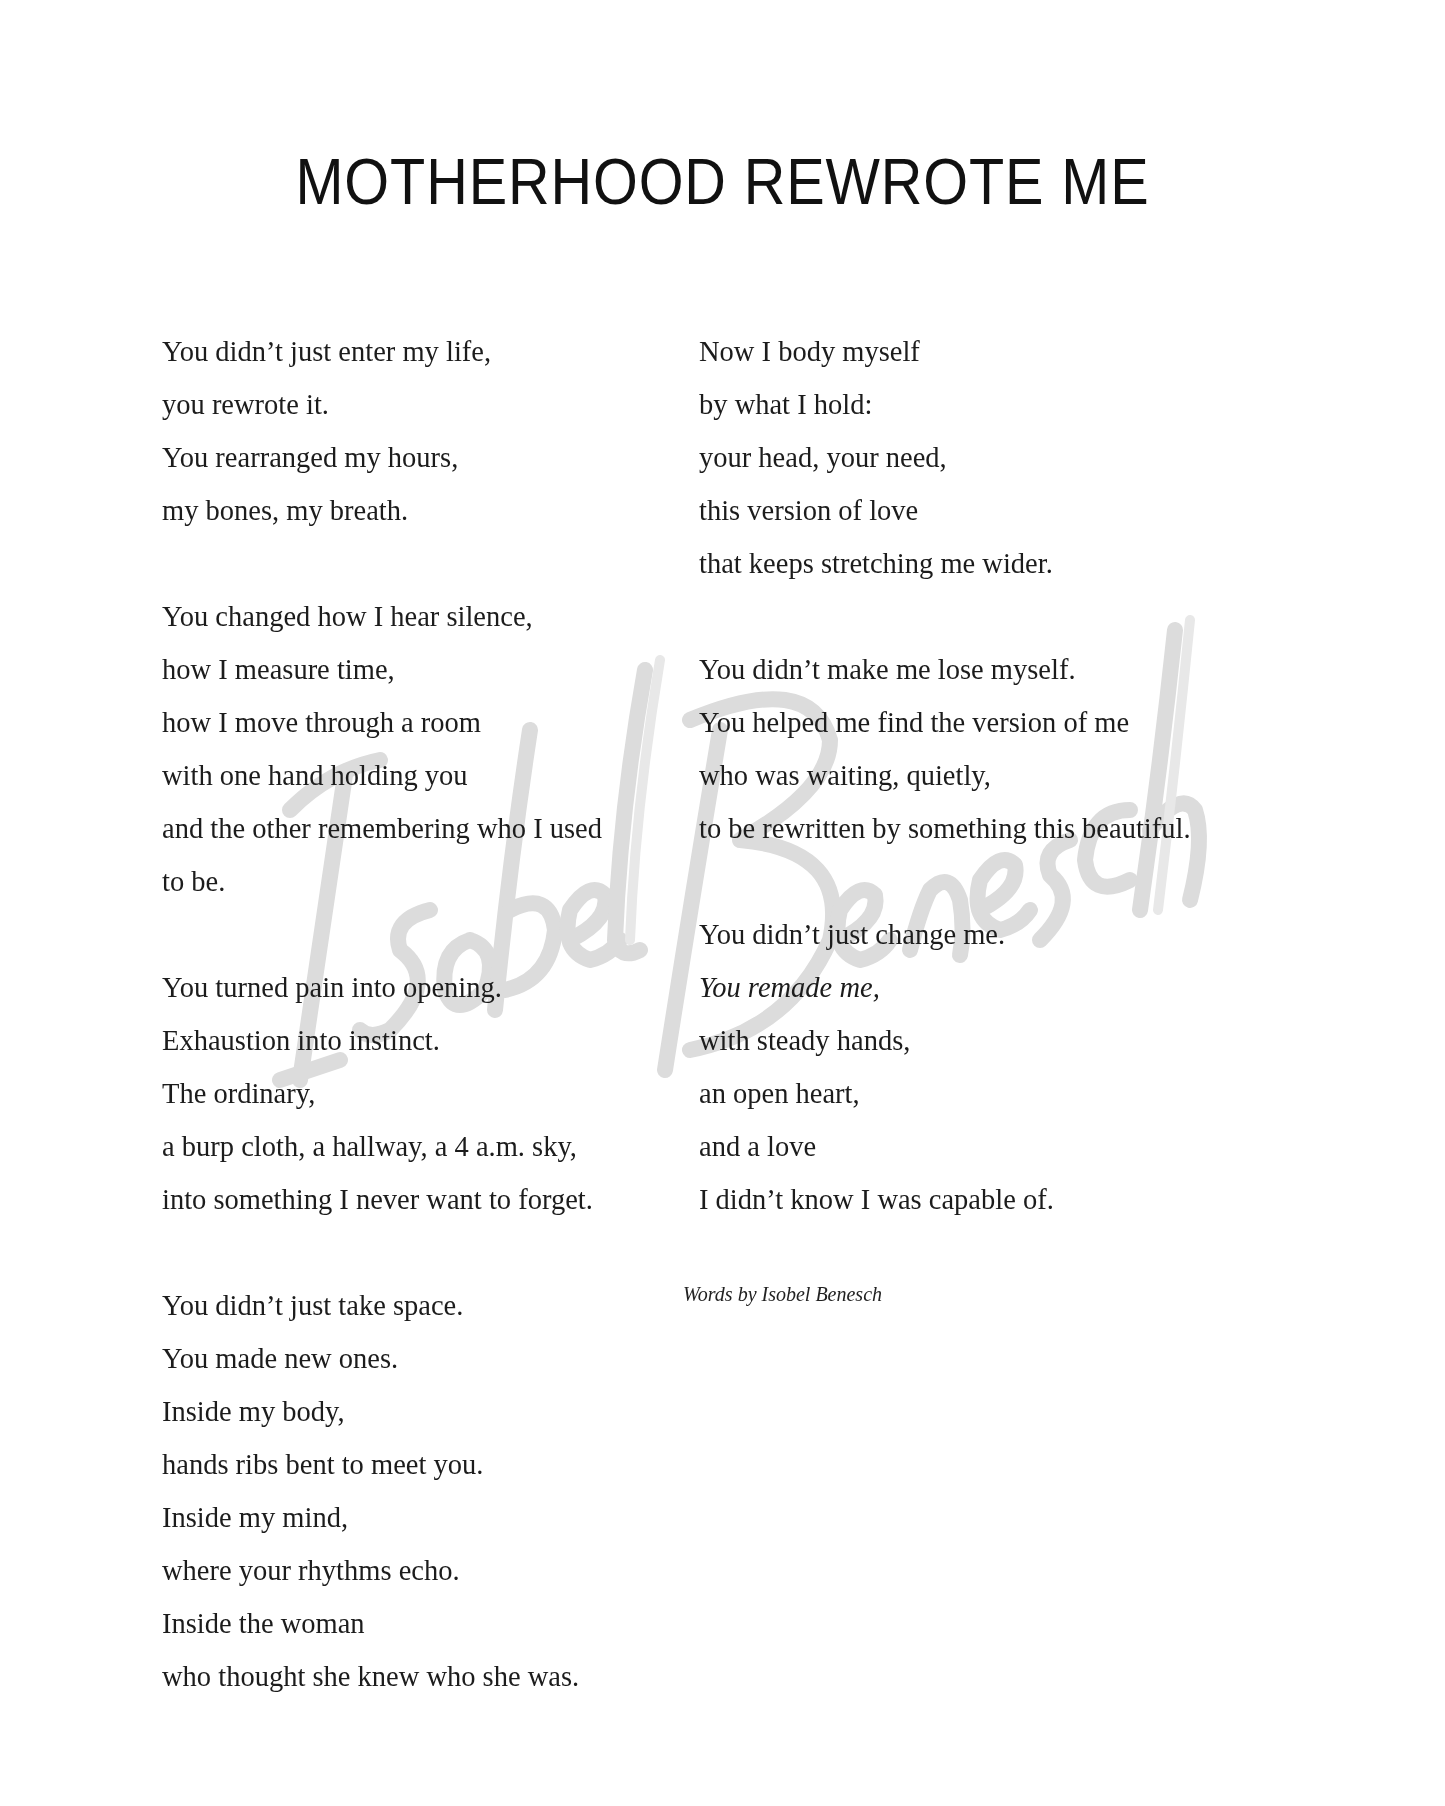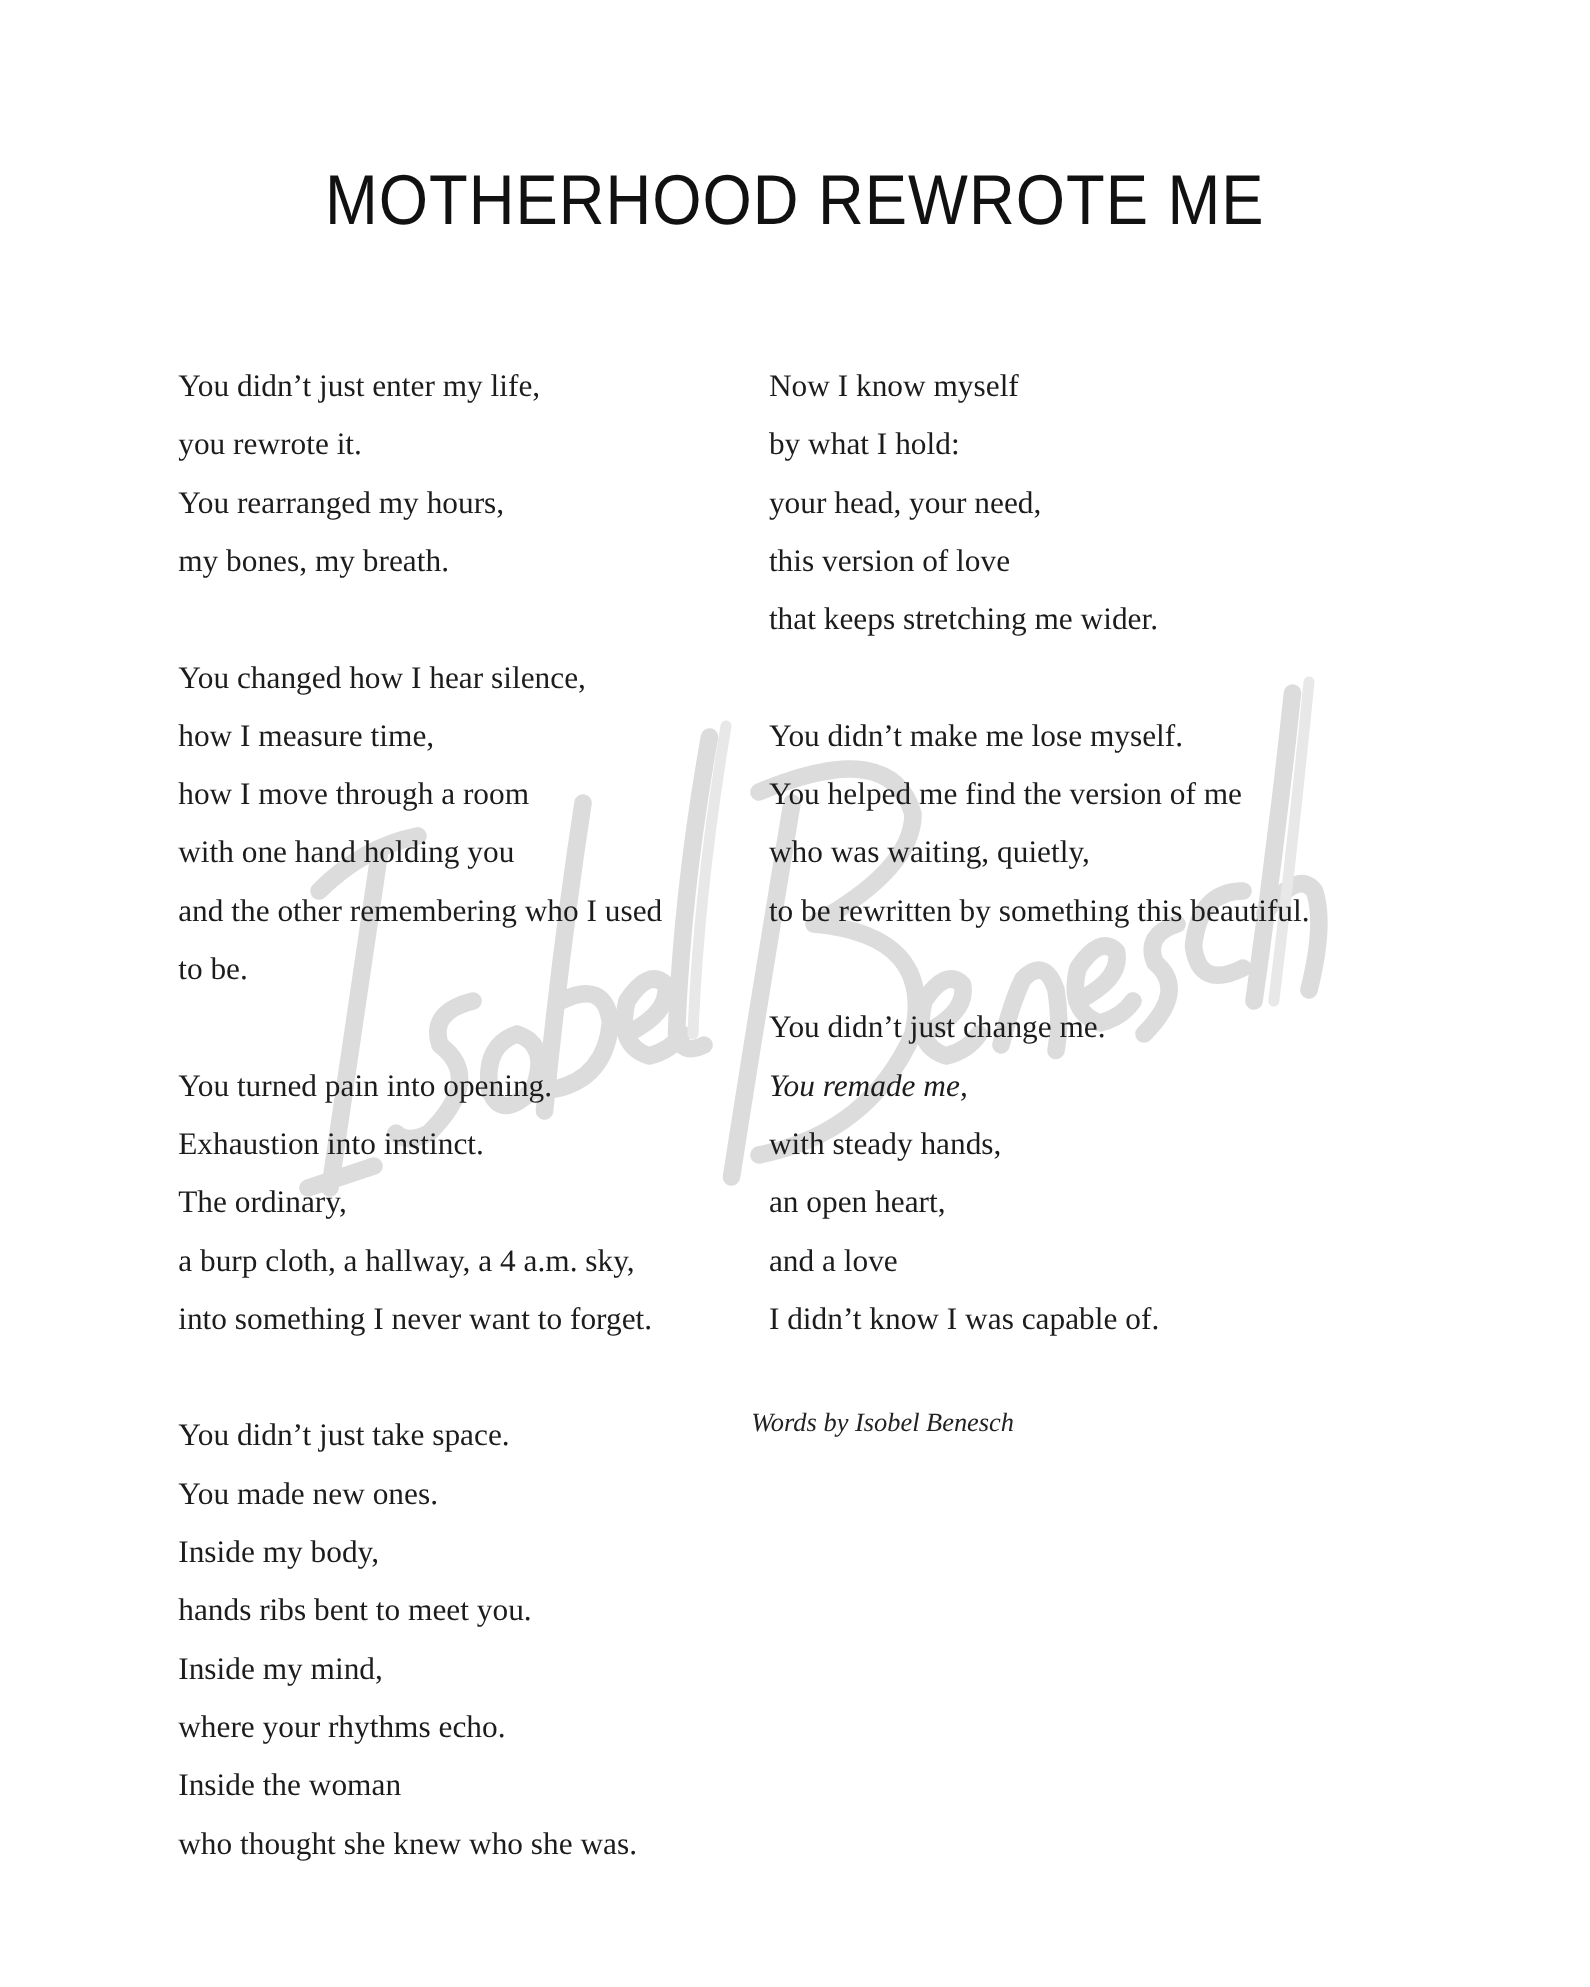--- a/index.html
+++ b/index.html
@@ -56,21 +56,21 @@
     line-height: 53px;
     height: 53px;
     white-space: nowrap;
     color: #1c1c1c;
     margin-left: 16px;
   }
   .line.italic { font-style: italic; }
   .credit {
     display: block;
     font-style: italic;
-    font-size: 24px;
+    font-size: 20px;
     line-height: 30px;
     color: #222;
     margin-top: 50px;
   }
 </style>
 </head>
 <body>
 
 <h1 class="page-title">MOTHERHOOD REWROTE ME</h1>
 
@@ -143,21 +143,21 @@
     <span class="line">hands ribs bent to meet you.</span>
     <span class="line">Inside my mind,</span>
     <span class="line">where your rhythms echo.</span>
     <span class="line">Inside the woman</span>
     <span class="line">who thought she knew who she was.</span>
   </div>
 </div>
 
 <div class="column col-right">
   <div class="stanza">
-    <span class="line">Now I know myself</span>
+    <span class="line">Now I body myself</span>
     <span class="line">by what I hold:</span>
     <span class="line">your head, your need,</span>
     <span class="line">this version of love</span>
     <span class="line">that keeps stretching me wider.</span>
   </div>
   <div class="stanza">
     <span class="line">You didn’t make me lose myself.</span>
     <span class="line">You helped me find the version of me</span>
     <span class="line">who was waiting, quietly,</span>
     <span class="line">to be rewritten by something this beautiful.</span>

